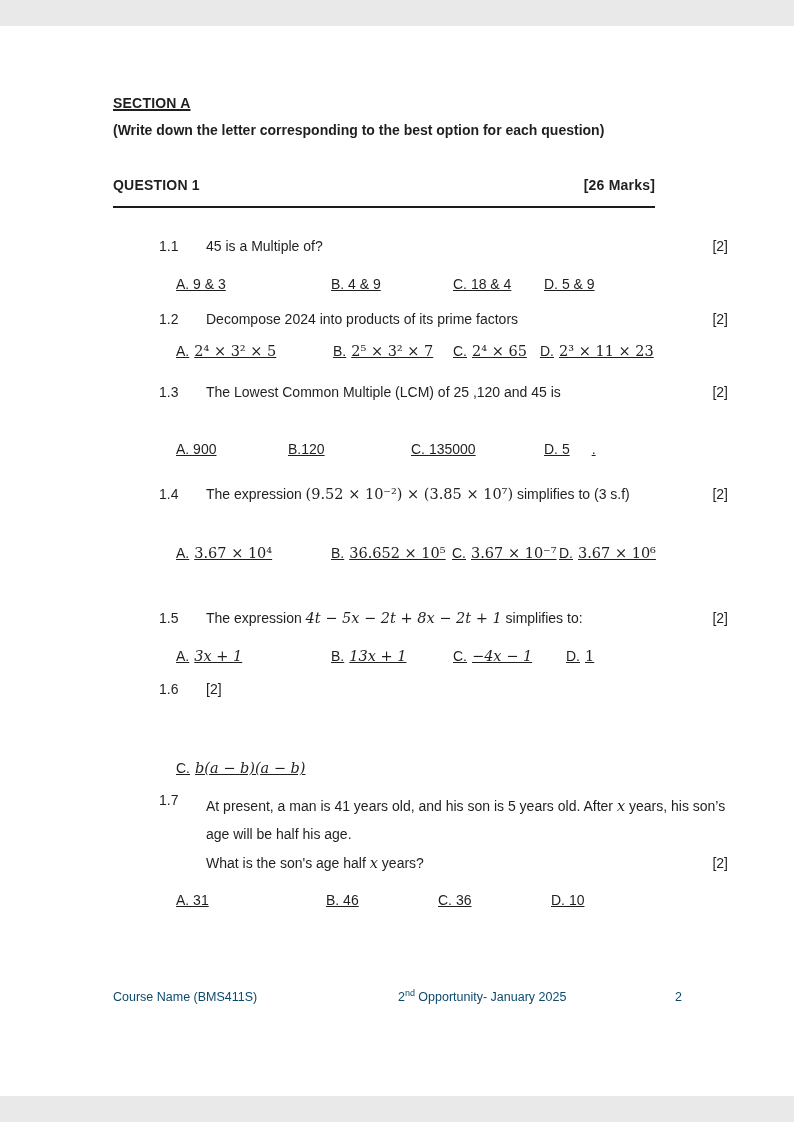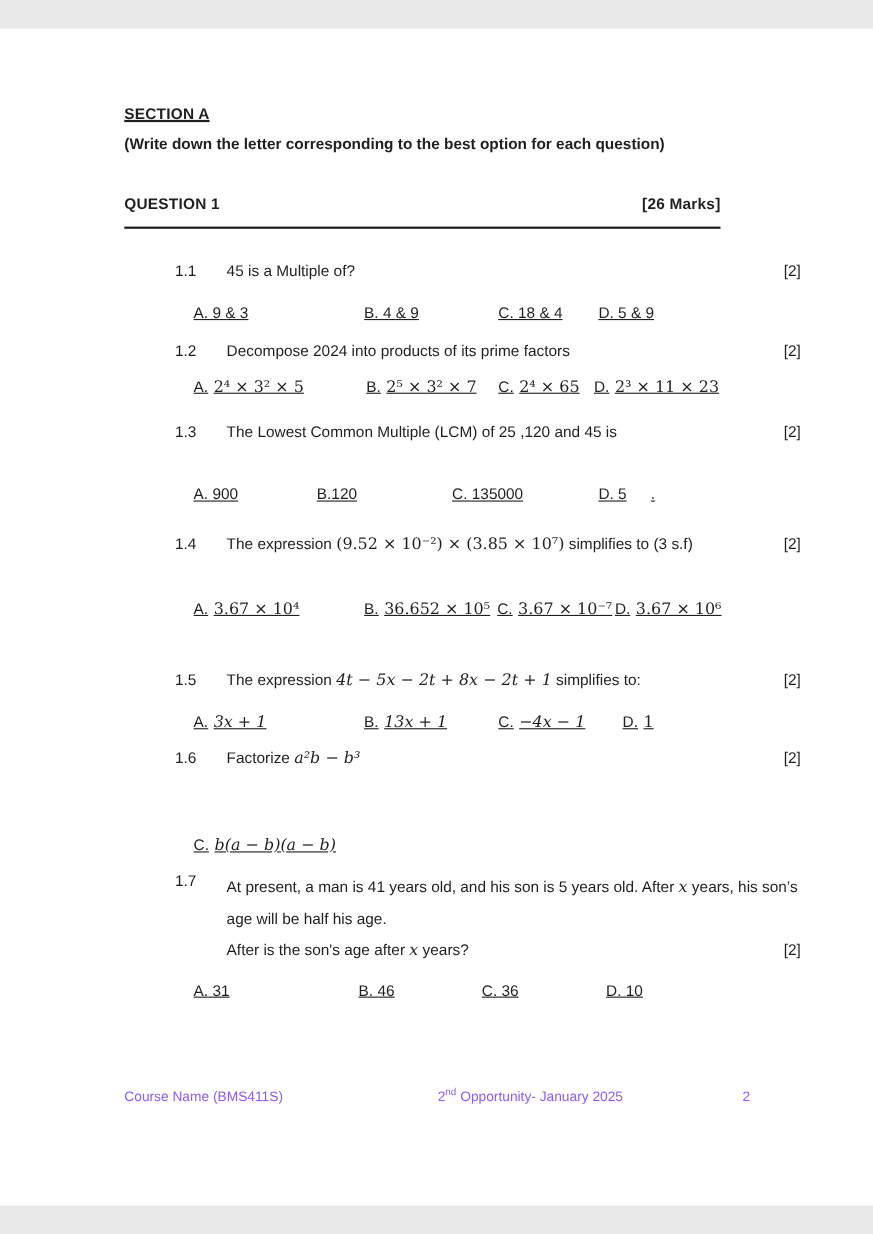--- a/index.html
+++ b/index.html
@@ -38,21 +38,21 @@
     display:flex;justify-content:space-between;
     font-weight:bold;
     border-bottom:2px solid #1c1c1c;
     padding-bottom:13px;
     letter-spacing:.2px;
   }
   .wrap7{line-height:28px;max-width:527px;}
   .footer{
     position:absolute;left:113px;top:990px;width:569px;
     display:flex;align-items:flex-end;
-    font-size:12.5px;color:#8b5cf6;
+    font-size:12.5px;color:#0c4a6e;
   }
   .fcenter{flex:1;text-align:center;margin-left:32px;}
   sup{font-size:9px;vertical-align:super;line-height:0;}
 </style>
 </head>
 <body>
 
 <div class="page">
   <div class="scan-strip top"></div>
   <div class="scan-strip bottom"></div>
@@ -121,34 +121,33 @@
   </div>
   <div class="orow" style="top:648px">
     <span class="opt" style="width:155px"><span>A.</span><span class="math it mval">3x + 1</span></span>
     <span class="opt" style="width:122px"><span>B.</span><span class="math it mval">13x + 1</span></span>
     <span class="opt" style="width:113px"><span>C.</span><span class="math it mval">−4x − 1</span></span>
     <span class="opt last"><span>D.</span><span class="math mval">1</span></span>
   </div>
 
   <div class="row" style="top:681px">
     <span class="qnum">1.6</span>
-    <span class="qtext"><span>Factorize </span><span class="math it">a²b − b³</span></span>
     <span class="qmarks">[2]</span>
   </div>
   <div class="orow" style="top:760px">
     <span class="opt" style="width:230px"><span>C.</span><span class="math it mval">b(a − b)(a − b)</span></span>
   </div>
 
   <div class="row" style="top:792px;width:578px">
     <span class="qnum">1.7</span>
     <span class="qtext wrap7"><span>At present, a man is 41 years old, and his son is 5 years old. After </span><span class="math it">x</span><span> years, his son’s age will be half his age.</span></span>
   </div>
   <div class="row" style="top:855px">
     <span class="qnum"></span>
-    <span class="qtext"><span>After is the son's age after </span><span class="math it">x</span><span> years?</span></span>
+    <span class="qtext"><span>What is the son's age half </span><span class="math it">x</span><span> years?</span></span>
     <span class="qmarks">[2]</span>
   </div>
   <div class="orow" style="top:892px">
     <span class="opt" style="width:150px">A. 31</span>
     <span class="opt" style="width:112px">B. 46</span>
     <span class="opt" style="width:113px">C. 36</span>
     <span class="opt last">D. 10</span>
   </div>
 
   <div class="footer">

